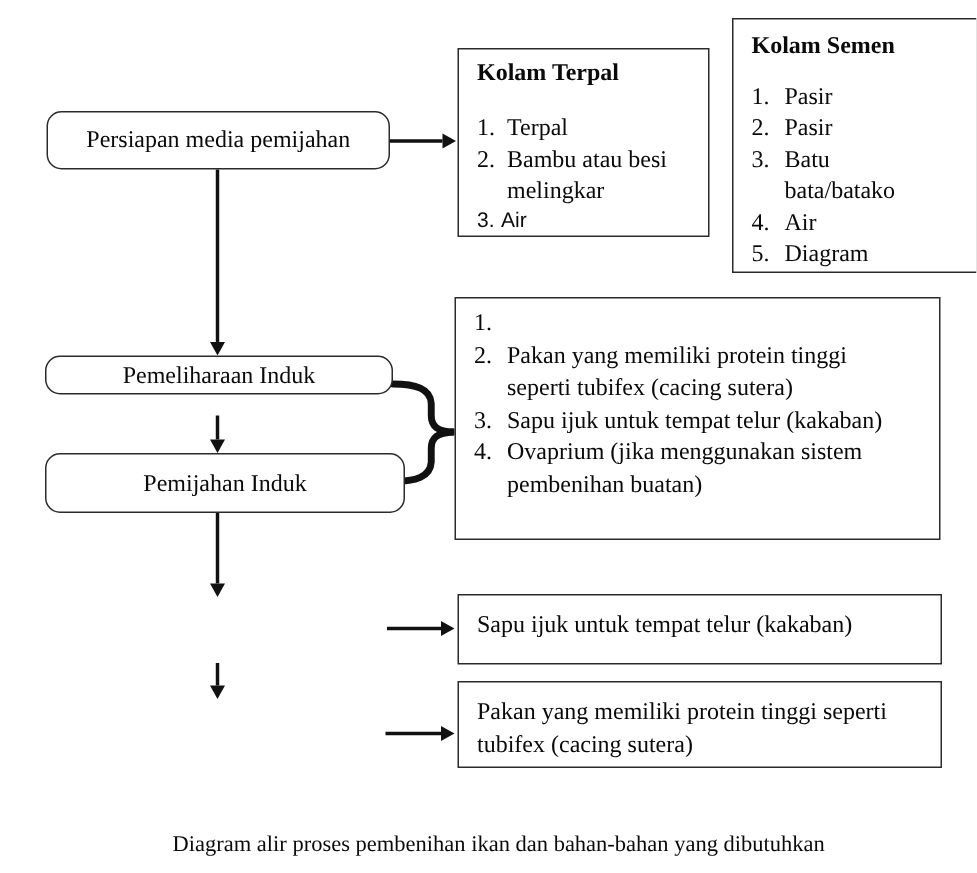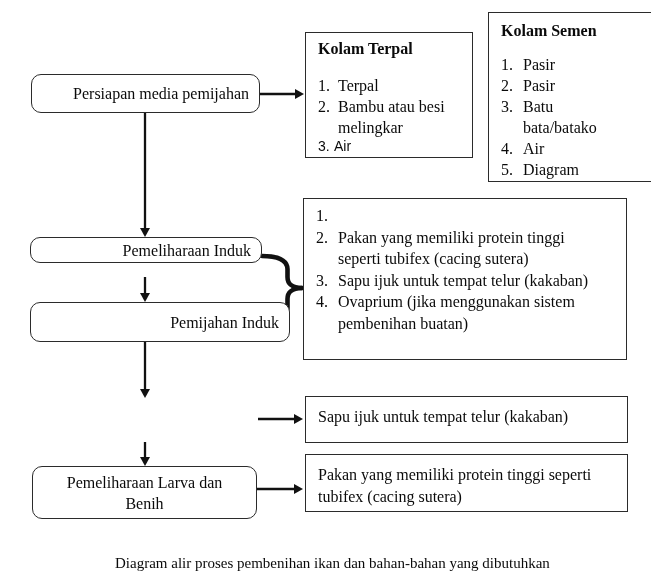--- a/index.html
+++ b/index.html
@@ -20,21 +20,21 @@
   .connectors{
     position:absolute;left:0;top:0;width:651px;height:582px;
     color:var(--line);
   }
   
   .fnode{
     position:absolute;
     border:1.7px solid var(--border);
     border-radius:10px;
     background:var(--bg);
-    display:flex;align-items:center;justify-content:flex-end;
+    display:flex;align-items:center;justify-content:center;
     text-align:center;
     font-size:16px;line-height:21px;
     box-sizing:border-box;
     padding:2px 10px;
   }
   
   .ibox{
     position:absolute;
     border:1.7px solid var(--border);
     background:var(--bg);
@@ -67,21 +67,21 @@
   .b-induk .li{line-height:21.5px;}
   .b-induk .li-n{flex:0 0 22px;}
   .b-induk .li-t{max-width:257px;}
   
   .b-sapu{left:305px;top:396px;width:323px;height:47px;padding:9px 6px 0 12px;line-height:22px;}
   .b-pakan{left:305px;top:454px;width:323px;height:58px;padding:9px 4px 0 12px;line-height:22px;}
   .b-pakan .wrapline{max-width:303px;}
   
   .n-persiapan{left:31px;top:74px;width:229px;height:39px;}
   .n-pemeliharaan{left:30px;top:237px;width:232px;height:26px;}
-  .n-pemijahan{left:30px;top:302px;width:260px;height:40px;}
+  .n-pemijahan{left:30px;top:302px;width:240px;height:40px;}
   .n-penetasan{left:30px;top:399px;width:228px;height:42px;}
   .n-larva{left:32px;top:466px;width:225px;height:53px;padding:2px 24px;}
   .caption{
     position:absolute;left:115px;top:554px;
     font-size:15px;line-height:19px;white-space:nowrap;
   }
 </style>
 </head>
 <body>
 
@@ -115,23 +115,20 @@
   </svg>
 
   <div class="fnode n-persiapan">
     <span>Persiapan media pemijahan</span>
   </div>
   <div class="fnode n-pemeliharaan">
     <span>Pemeliharaan Induk</span>
   </div>
   <div class="fnode n-pemijahan">
     <span>Pemijahan Induk</span>
-  </div>
-  <div class="fnode n-larva">
-    <span>Pemeliharaan Larva dan Benih</span>
   </div>
 
   <div class="ibox b-terpal">
     <div class="ibox-title">Kolam Terpal</div>
     <div class="li">
       <span class="li-n">1.</span>
       <span class="li-t">Terpal</span>
     </div>
     <div class="li">
       <span class="li-n">2.</span>

